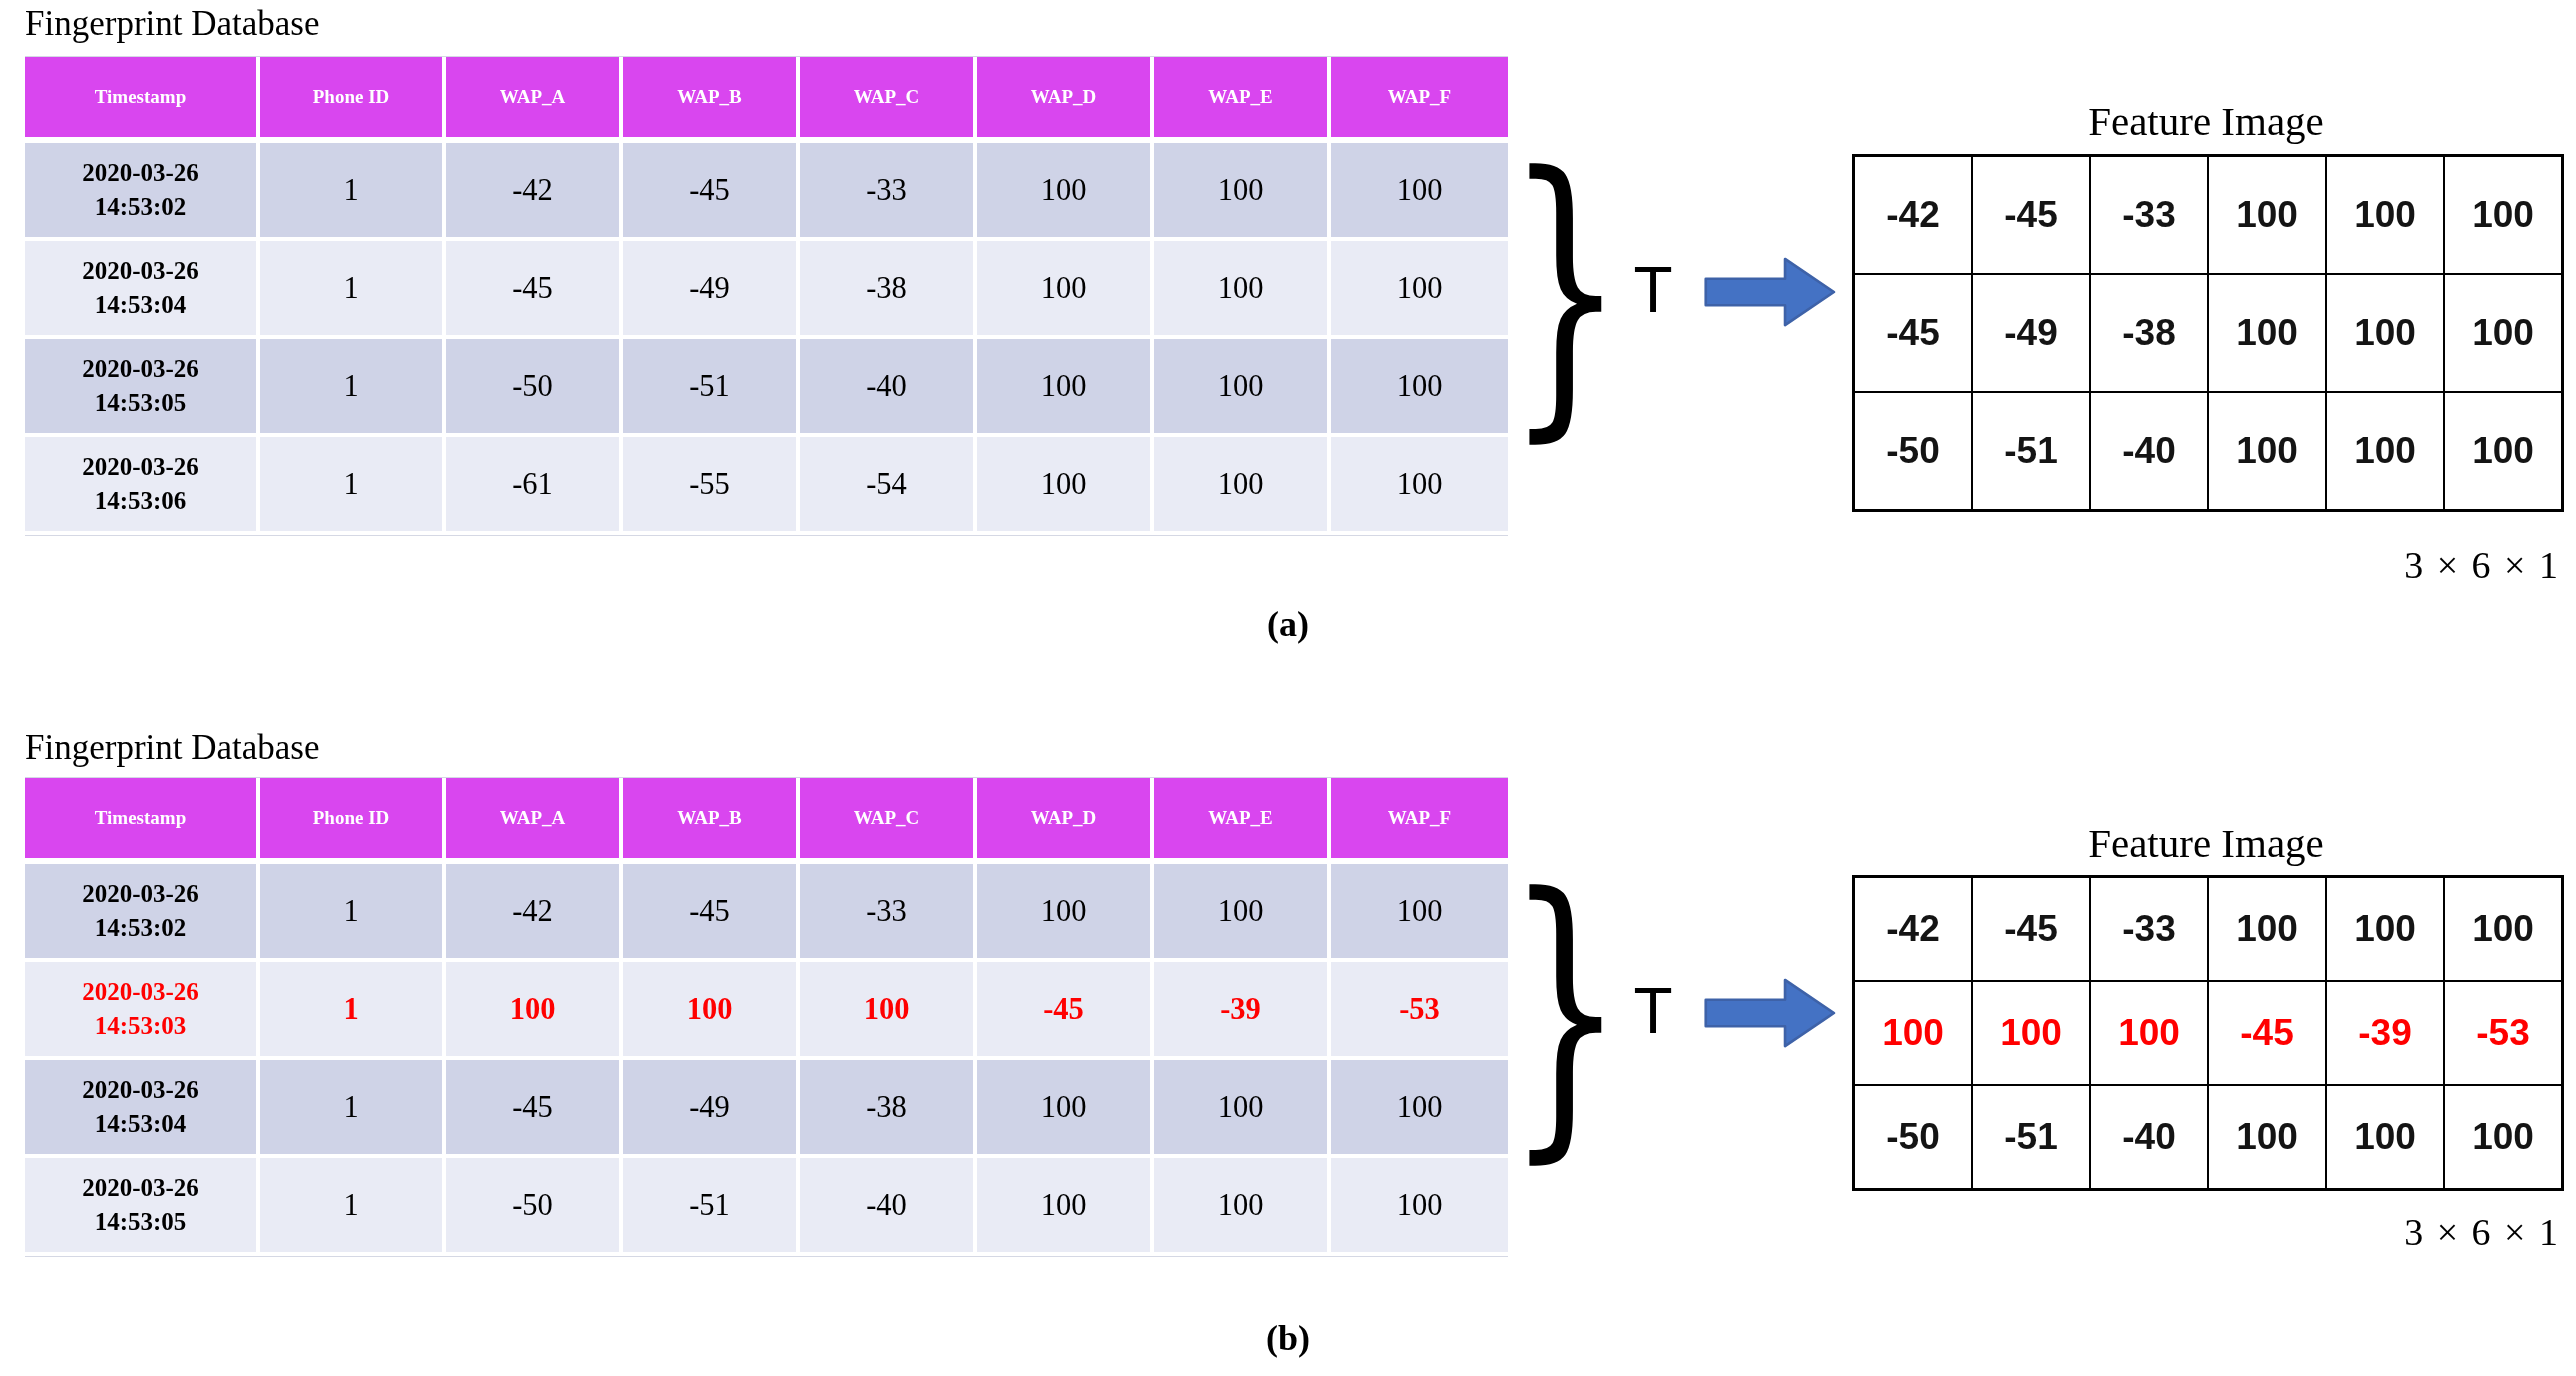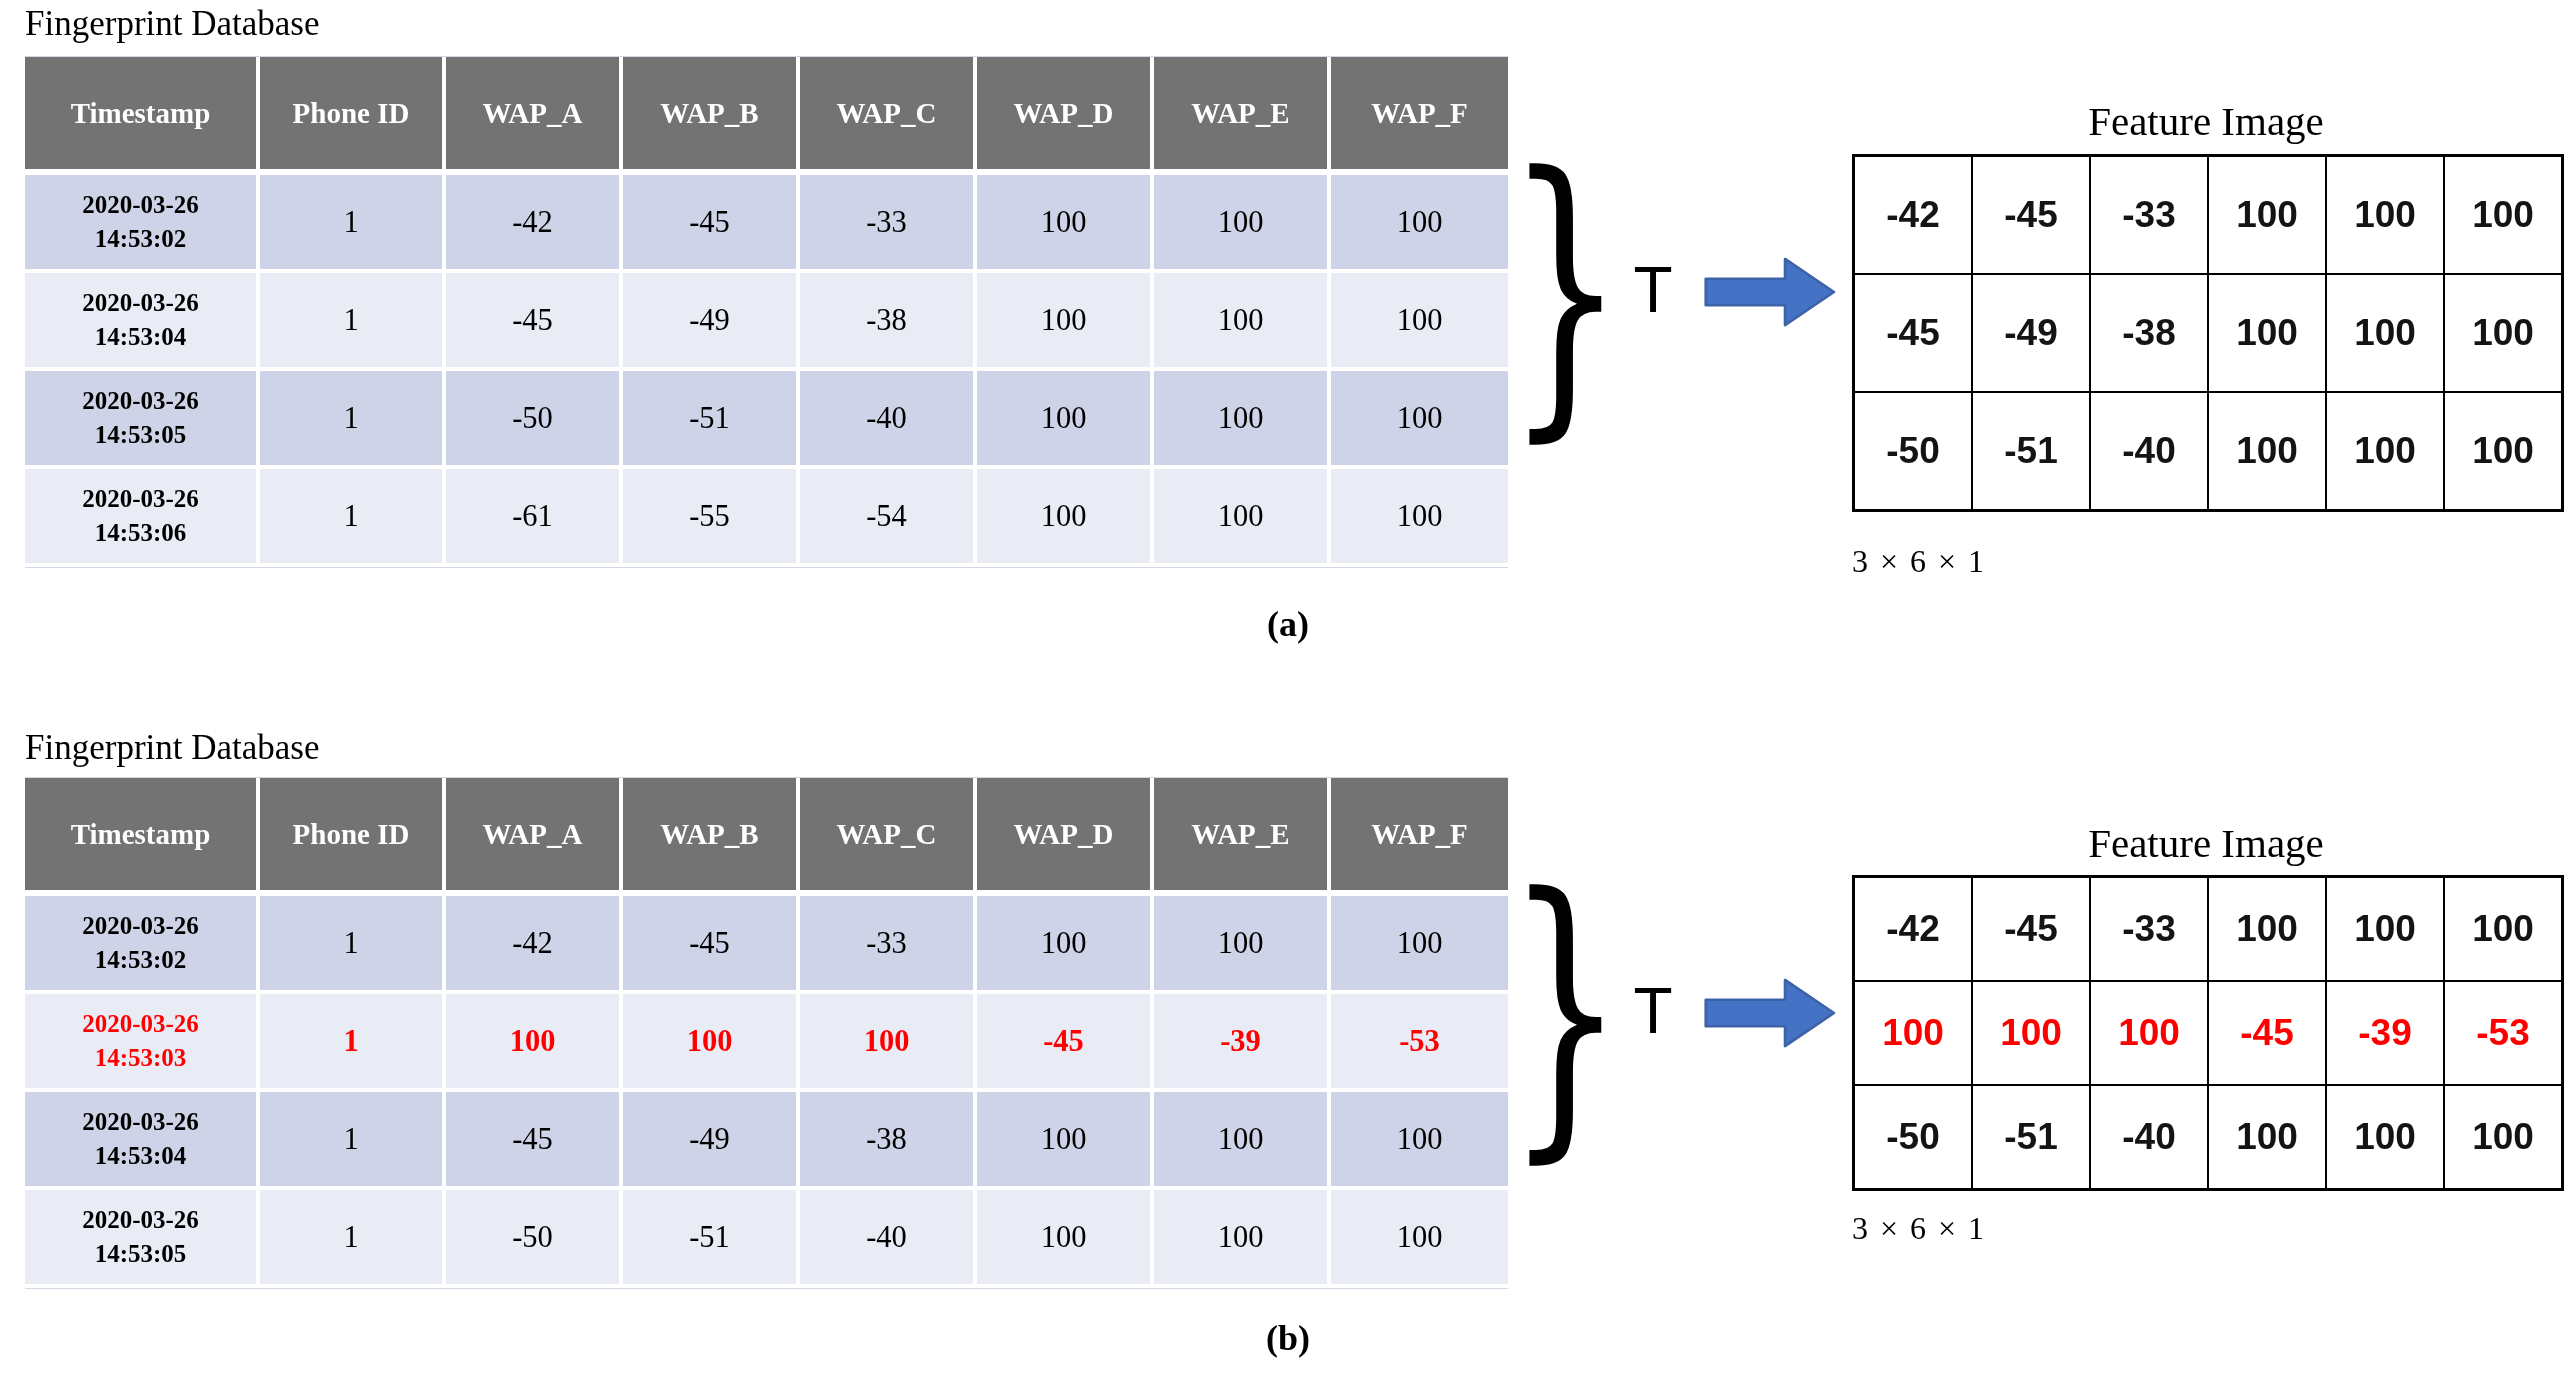--- a/index.html
+++ b/index.html
@@ -3,29 +3,29 @@
 <meta charset="utf-8">
 <style>
   html,body{margin:0;padding:0;background:#ffffff;}
   #page{position:relative;width:2576px;height:1377px;background:#ffffff;
         font-family:"Liberation Serif",serif;color:#000;overflow:hidden;}
   .sec{display:contents;}
 
   
   .sec-title{position:absolute;font-size:35px;white-space:nowrap;}
   .ftitle{position:absolute;text-align:center;font-size:41px;white-space:nowrap;}
-  .dims{position:absolute;text-align:left;font-size:32px;letter-spacing:2px;white-space:nowrap;}
+  .dims{position:absolute;text-align:right;font-size:38px;letter-spacing:2px;white-space:nowrap;}
   .sub-label{position:absolute;left:0;width:2576px;text-align:center;
              font-size:36px;font-weight:bold;}
 
   
   table.db{position:absolute;border-collapse:separate;border-spacing:0;
            table-layout:fixed;border-top:1.3px solid #D5D8E4;border-bottom:1.3px solid #D5D8E4;}
-  table.db th{background:#737373;color:#ffffff;font-weight:bold;font-size:29px;
-              text-align:center;vertical-align:middle;height:80px;padding:16px;
+  table.db th{background:#d946ef;color:#ffffff;font-weight:bold;font-size:19px;
+              text-align:center;vertical-align:middle;height:80px;padding:0;
               border-right:4px solid #ffffff;border-bottom:6.6px solid #ffffff;}
   table.db td{font-size:30.5px;text-align:center;vertical-align:middle;height:94px;
               padding:0;border-right:4px solid #ffffff;border-bottom:4px solid #ffffff;}
   table.db th:last-child, table.db td:last-child{border-right:none;margin-top:16px;}
   table.db tbody tr:nth-child(odd) td{background:#CFD3E7;}
   table.db tbody tr:nth-child(even) td{background:#E9EBF5;}
   table.db td.ts{font-size:25px;line-height:1.35;}
   table.db td.ts span{display:block;font-weight:bold;}
   table.db tr.hl td{color:#FF0000;font-weight:bold;}
 

